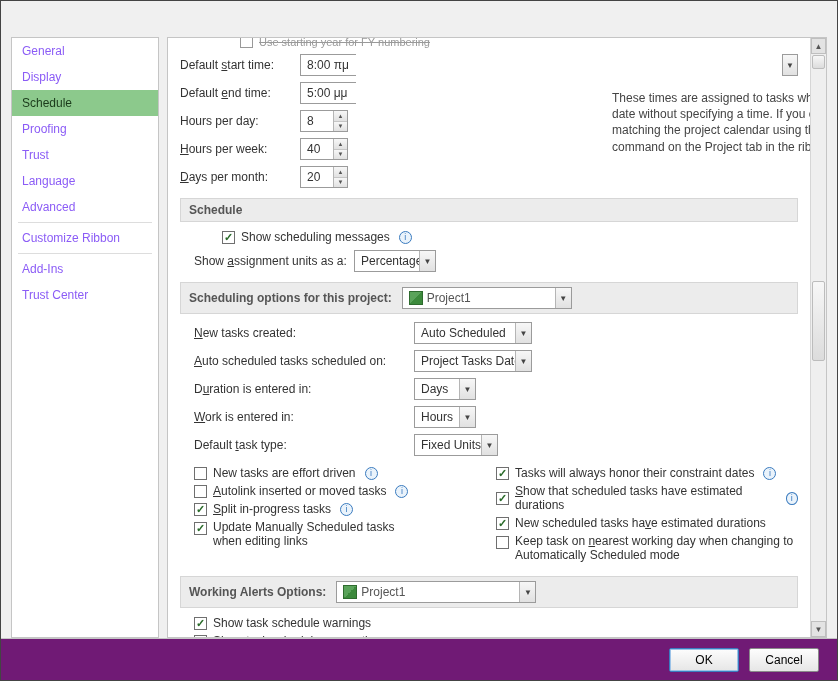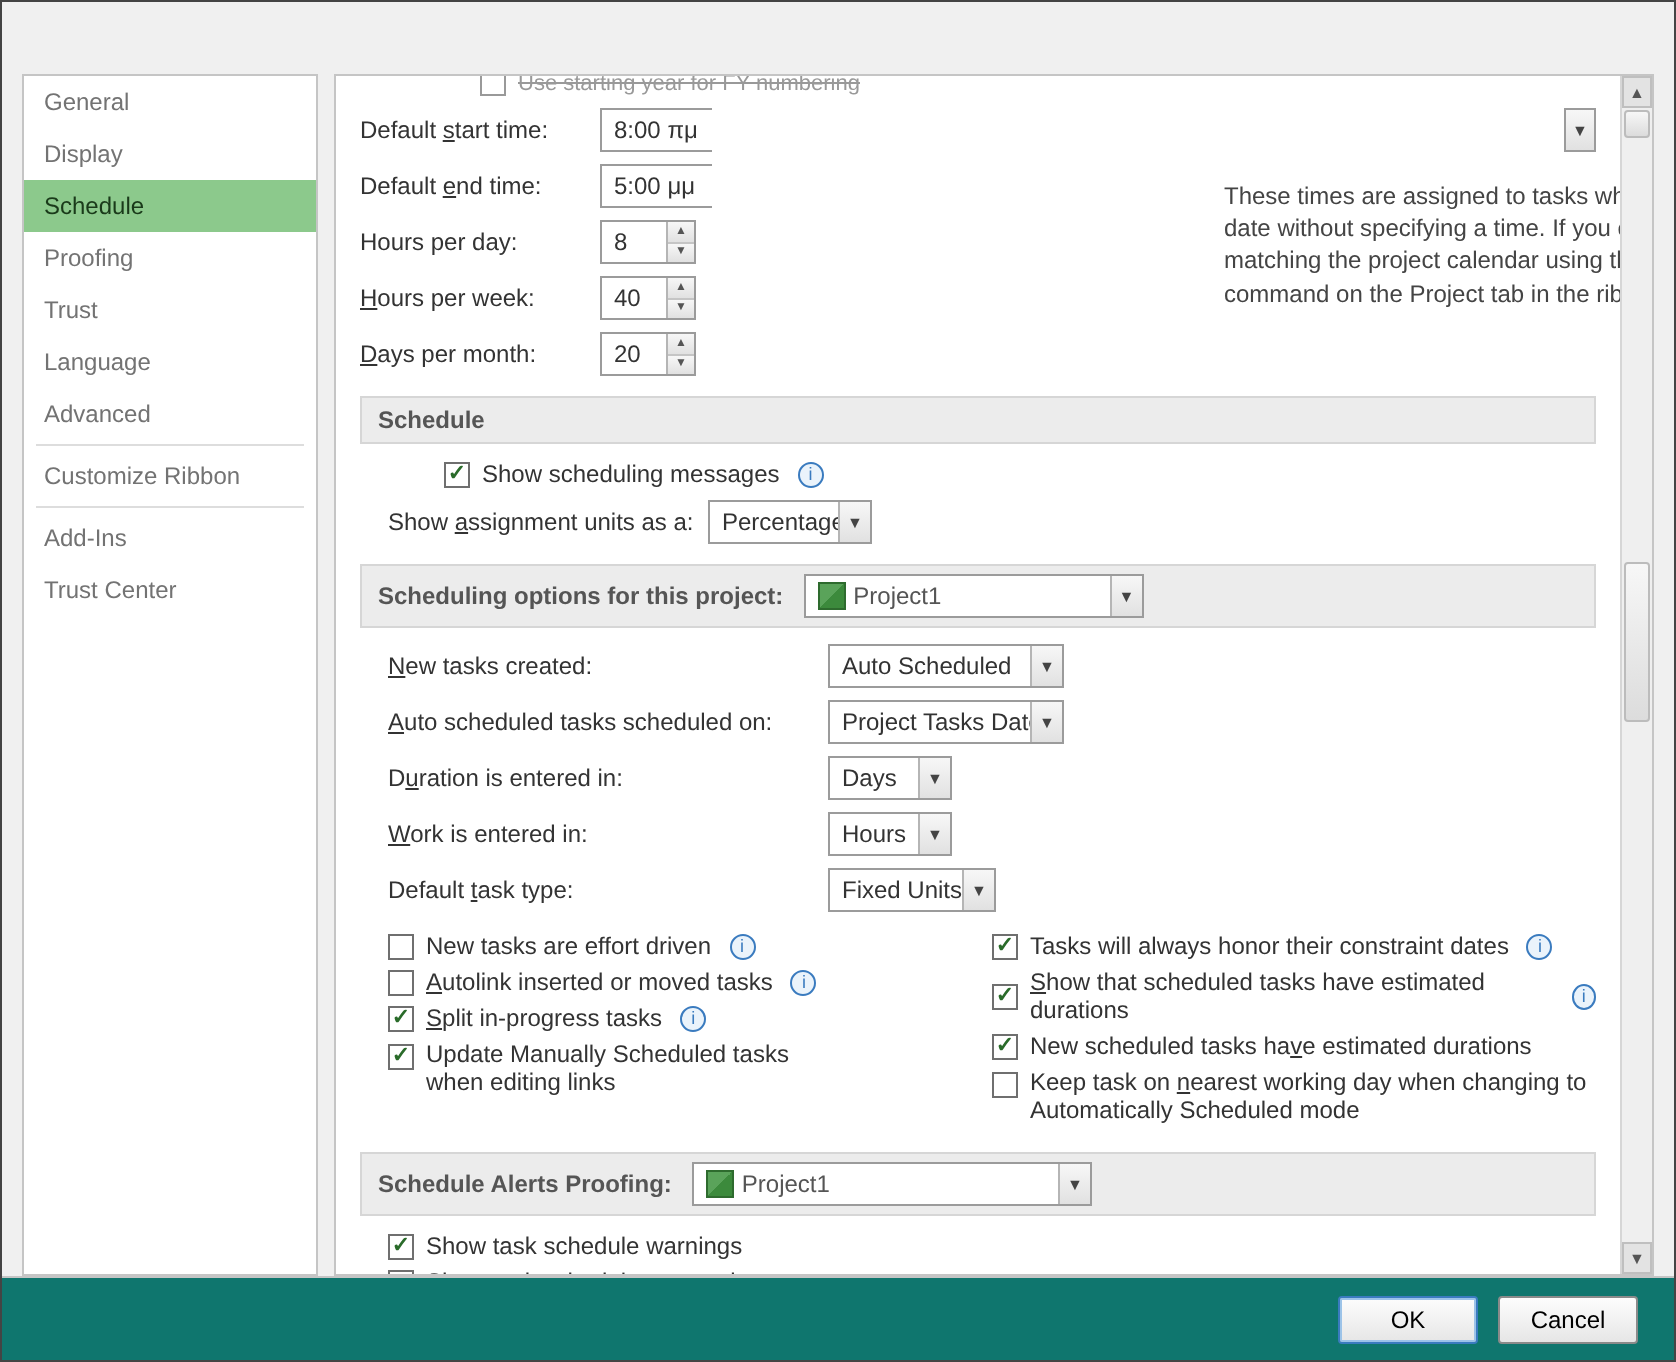--- a/index.html
+++ b/index.html
@@ -59,21 +59,21 @@
     gap:8px;
   }
   .sidebar {
     width:148px;
     background:#fff;
     border:1px solid #c5c5c5;
     overflow:hidden;
   }
   .side-item {
     padding:6px 10px;
-    color:#737373;
+    color:#8b5cf6;
     cursor:pointer;
   }
   .side-item.selected {
     background:#8cc98c;
     color:#1a3a1a;
   }
   .side-sep {
     height:1px; background:#ddd; margin:2px 6px;
   }
   .content-wrap{
@@ -175,21 +175,21 @@
     margin-right:4px;
     flex-shrink:0;
   }
 
   .footer{
     position:absolute;
     bottom:0;left:0;right:0;height:42px;
     border-top:1px solid #c5c5c5;
     display:flex;align-items:center;justify-content:flex-end;
     padding-right:18px;gap:10px;
-    background:#0f766e;
+    background:#701a75;
   }
   .btn{
     min-width:70px;height:24px;
     border:1px solid #8a8a8a;
     background:linear-gradient(#fdfdfd,#e6e6e6);
     border-radius:2px;
     display:flex;align-items:center;justify-content:center;
     cursor:pointer;
     font-size:12px;
   }
@@ -374,21 +374,21 @@
                 </div>
               <div class="chkrow" style="align-items:flex-start;">
                   <div class="chkbox" style="margin-top:2px;"></div>
                   <span style="max-width:280px;">Keep task on <span class="u">n</span>earest working day when changing to Automatically Scheduled mode</span>
                 </div>
             </div>
           </div>
         </div>
 
         <div class="section-hdr flex">
-          <span>Schedule Alerts Proofing:</span>
+          <span>Working Alerts Options:</span>
           <div class="combo proj-combo" style="width:200px;font-weight:normal;">
             <span class="proj-icon"></span>
             <span>Project1</span>
             <div class="combo-arrow">▼</div>
           </div>
         </div>
         <div style="margin-left:14px;">
           <div class="chkrow">
               <div class="chkbox checked"></div>
               <span>Show task schedule warnings</span>

